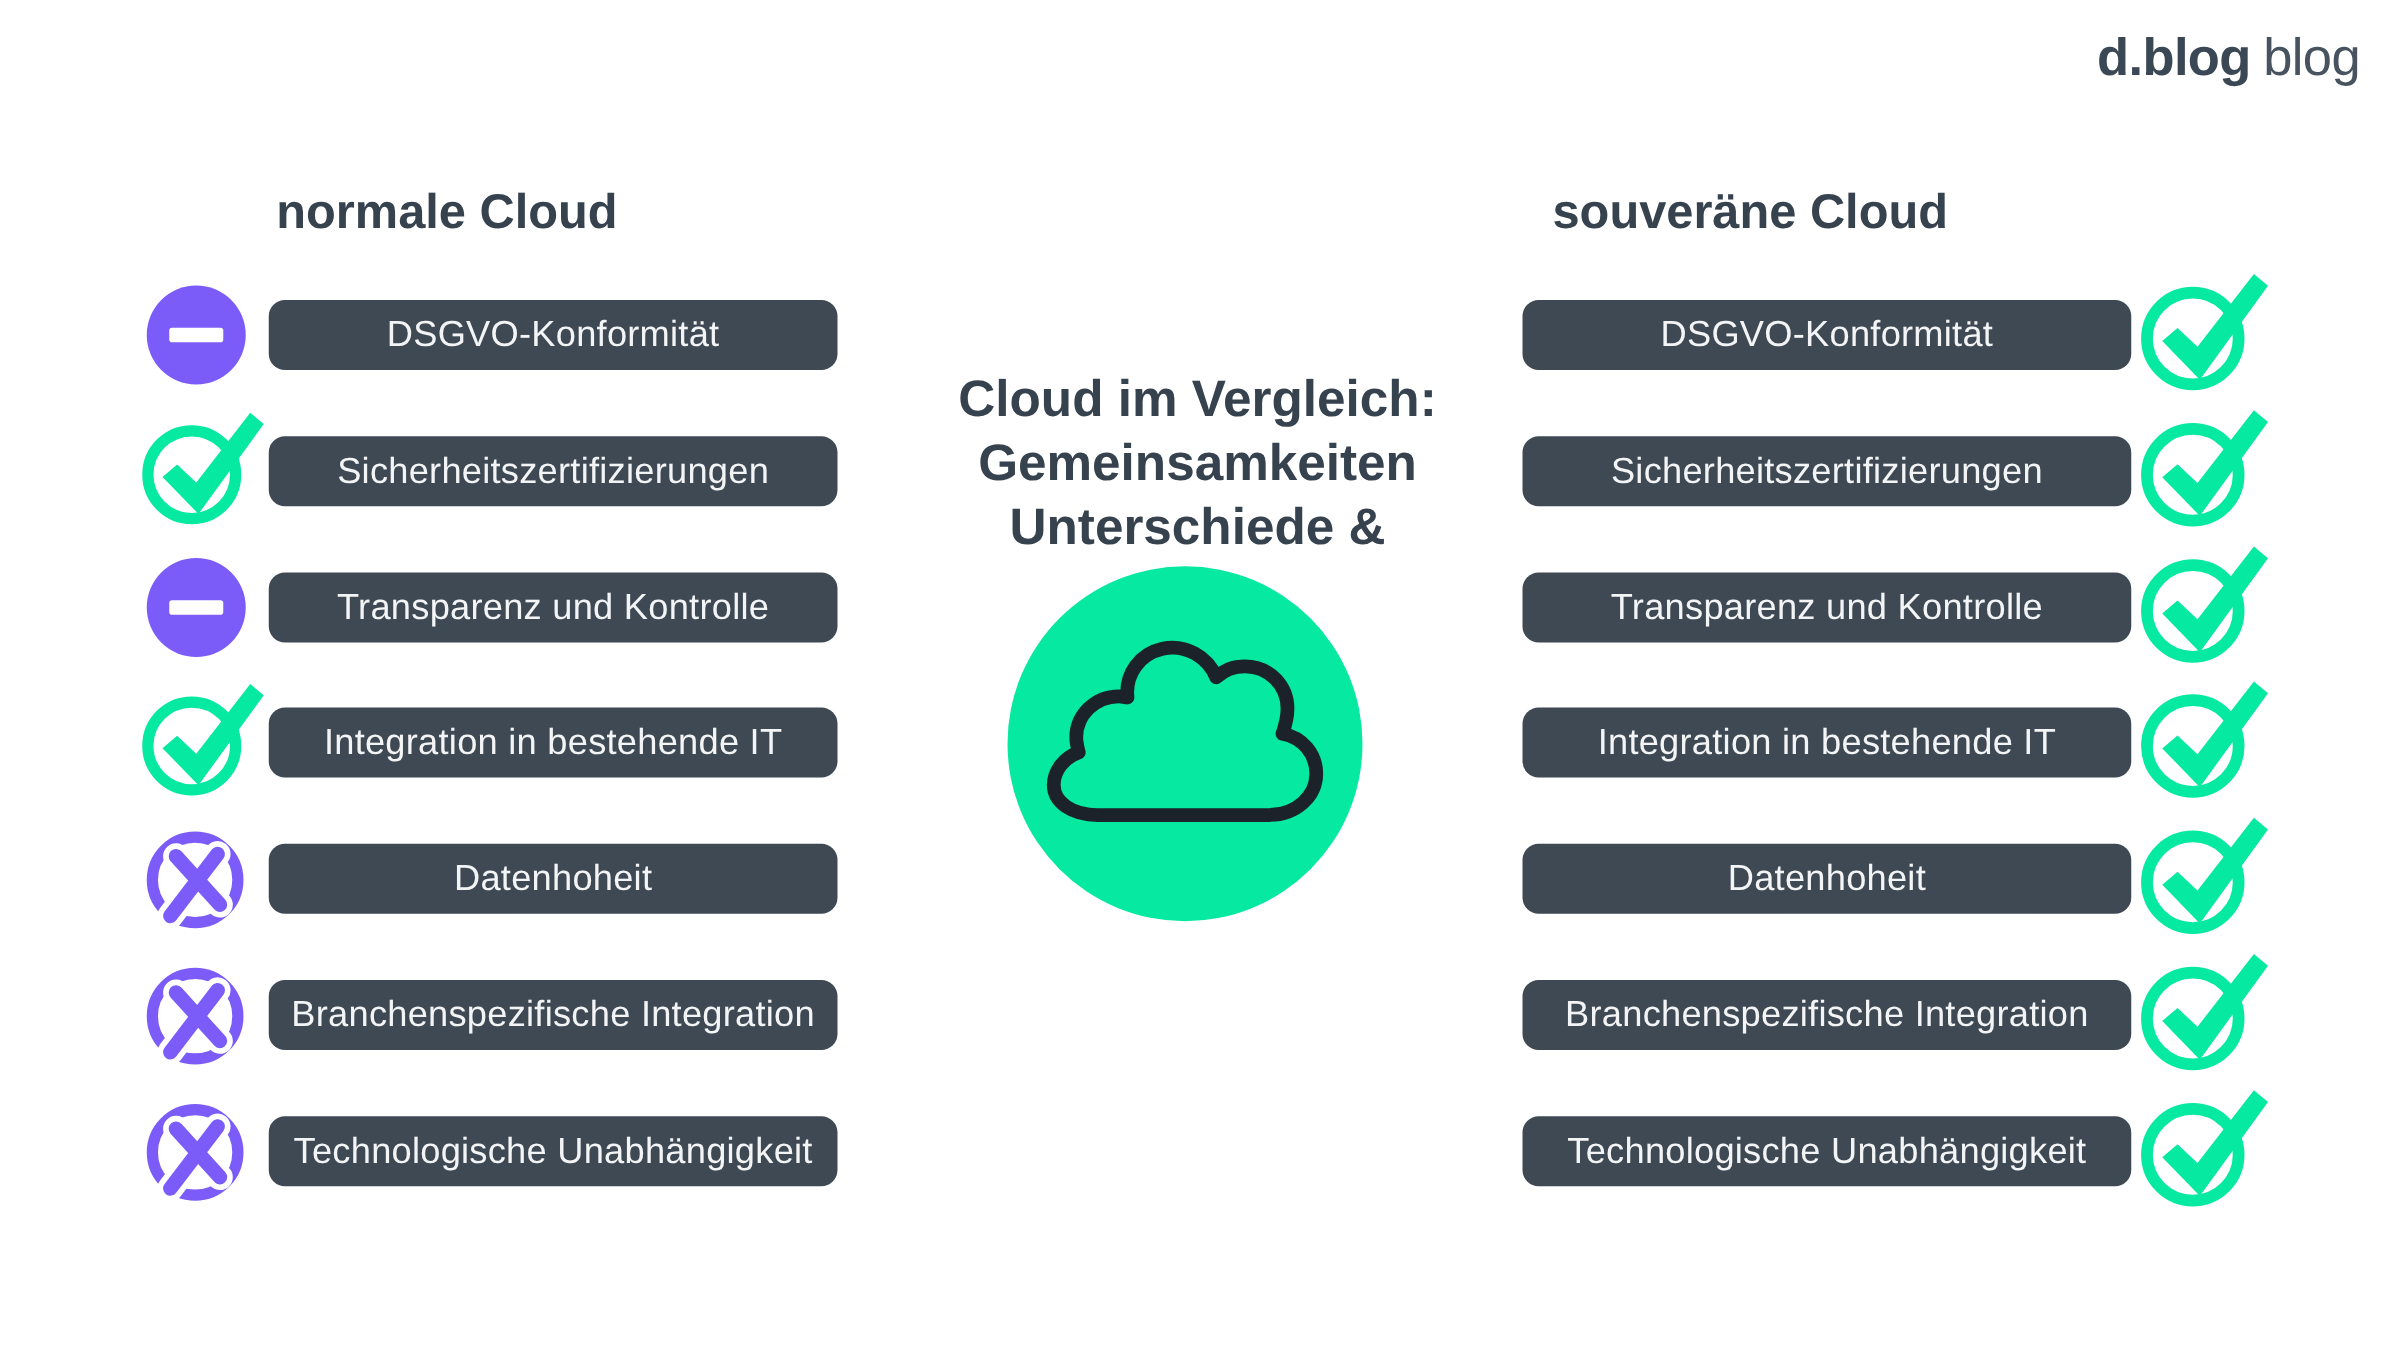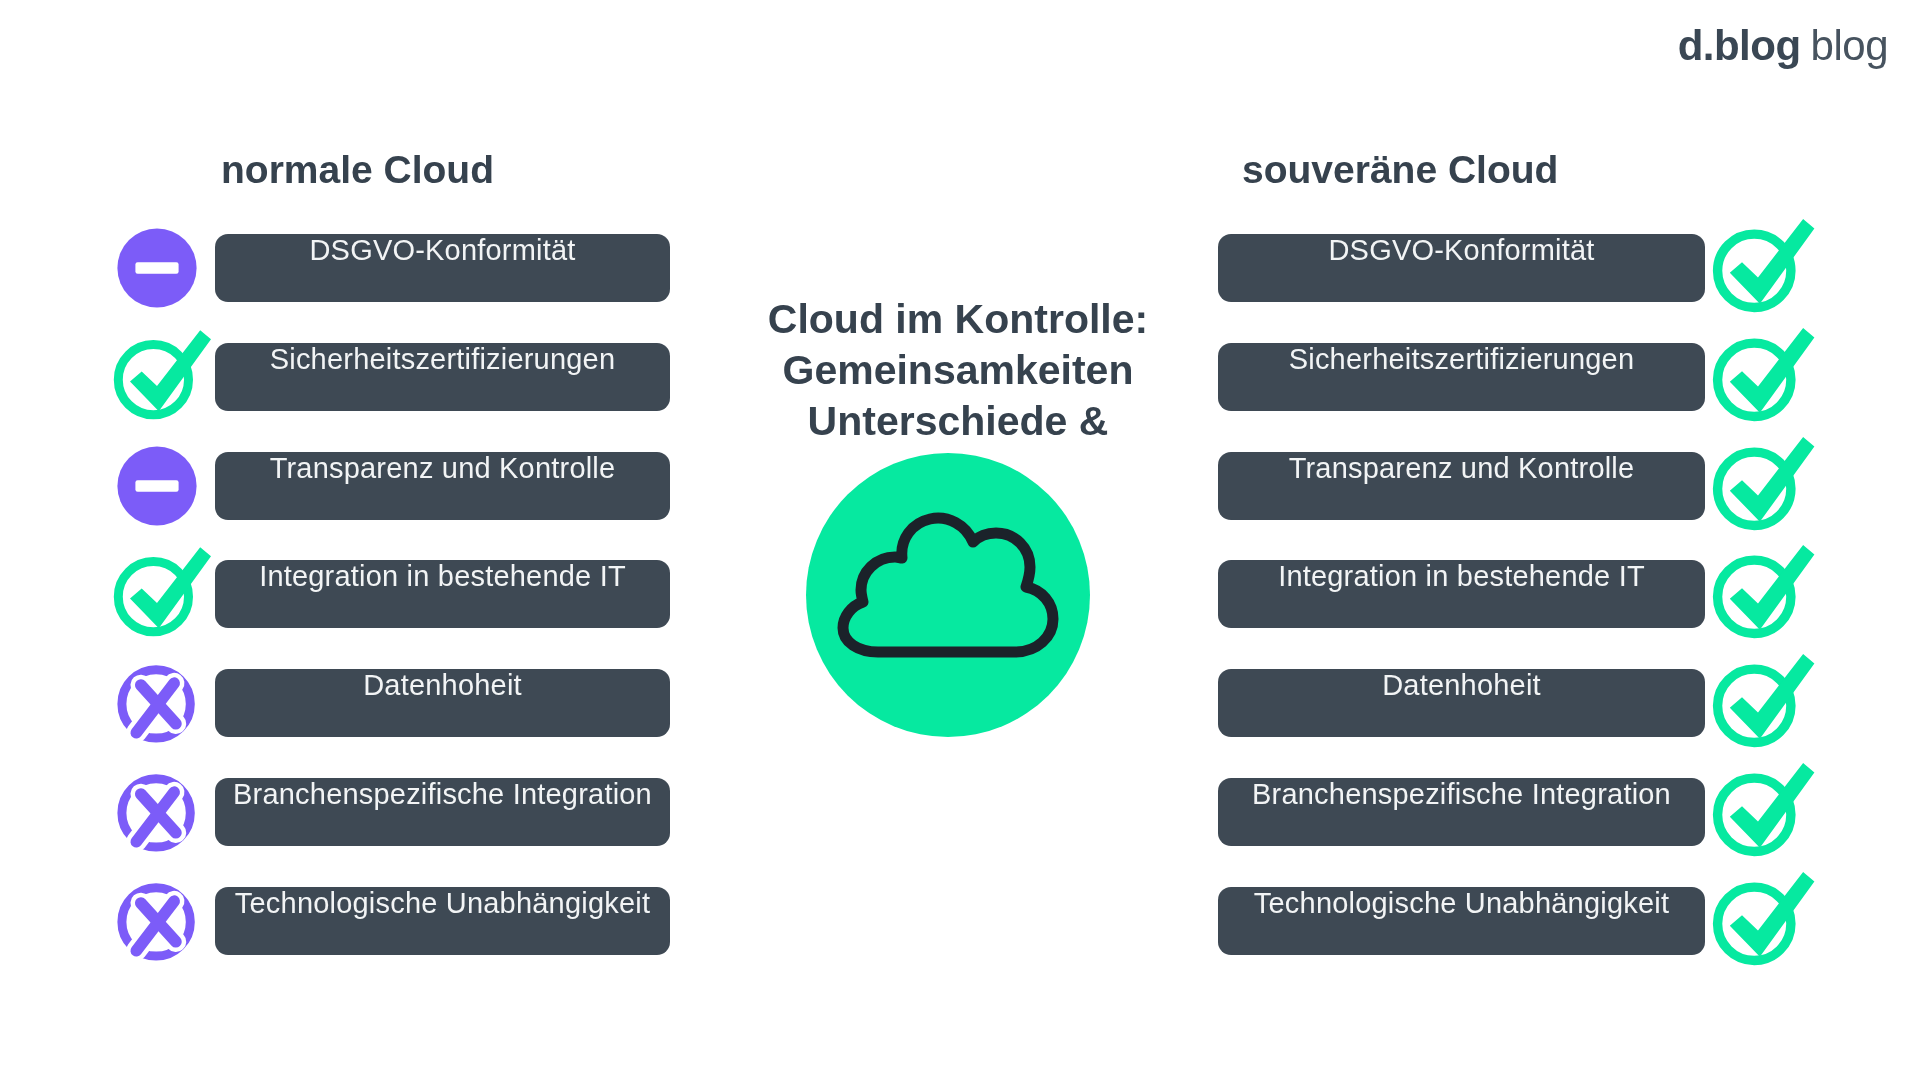--- a/index.html
+++ b/index.html
@@ -75,22 +75,23 @@
     position:absolute;
     height:76px;
     display:flex;
     align-items:center;
   }
   .row.left{left:112px;}
   .row.right{left:1218px;}
   .pill{
     background:var(--pill);
     border-radius:13px;
-    height:68px;
-    display:flex;
+    height:56px;
+    display:flex;
+    align-items:center;
     justify-content:center;
     color:var(--pill-text);
     font-size:29px;
     font-weight:300;
     letter-spacing:0.2px;
     white-space:nowrap;
   }
   .row.left .pill{width:455px;margin-left:13px;}
   .row.right .pill{width:487px;}
   .status-icon{
@@ -107,21 +108,21 @@
 <body>
 
 <div class="logo">
   <span class="brand">d.blog</span><span class="suffix">blog</span>
 </div>
 
 <div class="col-heading left">normale Cloud</div>
 <div class="col-heading right">souveräne Cloud</div>
 
 <div class="center-title">
-  <span>Cloud im Kontrolle:</span>
+  <span>Cloud im Vergleich:</span>
   <span>Gemeinsamkeiten</span>
   <span>Unterschiede &amp;</span>
 </div>
 
 <div class="cloud-circle">
   <svg width="236" height="150" viewBox="0 -10 232 150">
     <path d="M46 132 L183 132 C205 132 221 117 221 99 C221 83 210 70 194 67 C196 61 198 54 198 47 C198 28 183 13 164 13 C155 13 147 16 141 22 C134 5 116 -5 98 -1 C80 3 68 19 70 38 C68 38 66 37 63 37 C44 37 29 52 29 70 C29 74 30 78 31 82 C19 86 11 97 11 108 C11 122 26 132 46 132 Z" fill="none" stroke="#1B222A" stroke-width="11" stroke-linejoin="round" stroke-linecap="round"></path>
   </svg>
 </div>
 

